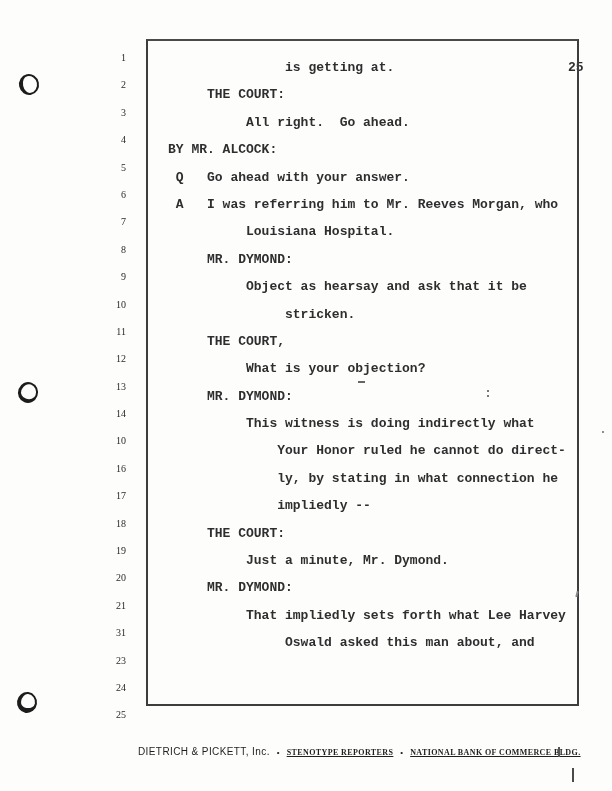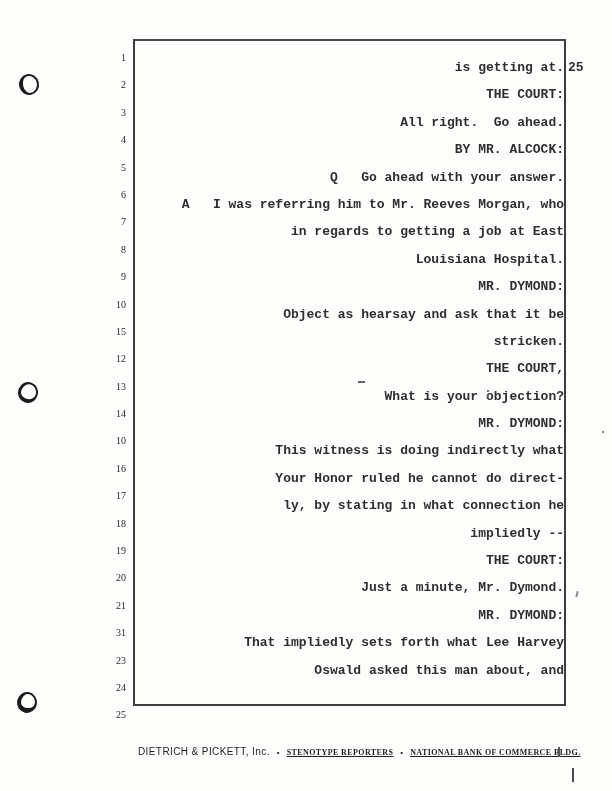--- a/index.html
+++ b/index.html
@@ -20,26 +20,25 @@
     background:#fdfdfc;
     box-sizing:border-box;
   }
   .hole-1 { left:19px; top:74px;  border-left-width:4px; transform:rotate(-12deg); }
   .hole-2 { left:18px; top:382px; border-left-width:3px; border-bottom-width:4px; transform:rotate(20deg); }
   .hole-3 { left:17px; top:692px; border-left-width:4px; border-bottom-width:5px; transform:rotate(8deg); }
 
   
   .box {
     position:absolute;
-    left:133px; top:39px;
+    left:146px; top:39px;
     width:433px; height:667px;
     border:2px solid #3d3d3d;
     border-top-color:#4a4a4a;
     box-sizing:border-box;
-    text-align:right;
   }
 
   
   .numbers {
     position:absolute;
     left:88px; top:44px; width:38px;
   }
   .num-row {
     height:27.4px; line-height:27.4px;
     text-align:right;
@@ -114,21 +113,21 @@
       <div class="num-row">1</div>
       <div class="num-row">2</div>
       <div class="num-row">3</div>
       <div class="num-row">4</div>
       <div class="num-row">5</div>
       <div class="num-row">6</div>
       <div class="num-row">7</div>
       <div class="num-row">8</div>
       <div class="num-row">9</div>
       <div class="num-row">10</div>
-      <div class="num-row">15</div>
+      <div class="num-row">11</div>
       <div class="num-row">12</div>
       <div class="num-row">13</div>
       <div class="num-row">14</div>
       <div class="num-row">10</div>
       <div class="num-row">16</div>
       <div class="num-row">17</div>
       <div class="num-row">18</div>
       <div class="num-row">19</div>
       <div class="num-row">20</div>
       <div class="num-row">21</div>
@@ -139,21 +138,20 @@
     </div>
 
   <div class="box">
     <div class="content" id="content">
         <div class="text-row">               is getting at.</div>
         <div class="text-row">     THE COURT:</div>
         <div class="text-row">          All right.  Go ahead.</div>
         <div class="text-row">BY MR. ALCOCK:</div>
         <div class="text-row"> Q   Go ahead with your answer.</div>
         <div class="text-row"> A   I was referring him to Mr. Reeves Morgan, who</div>
-        <div class="text-row">          in regards to getting a job at East</div>
         <div class="text-row">          Louisiana Hospital.</div>
         <div class="text-row">     MR. DYMOND:</div>
         <div class="text-row">          Object as hearsay and ask that it be</div>
         <div class="text-row">               stricken.</div>
         <div class="text-row">     THE COURT,</div>
         <div class="text-row">          What is your objection?</div>
         <div class="text-row">     MR. DYMOND:</div>
         <div class="text-row">          This witness is doing indirectly what</div>
         <div class="text-row">              Your Honor ruled he cannot do direct-</div>
         <div class="text-row">              ly, by stating in what connection he</div>

